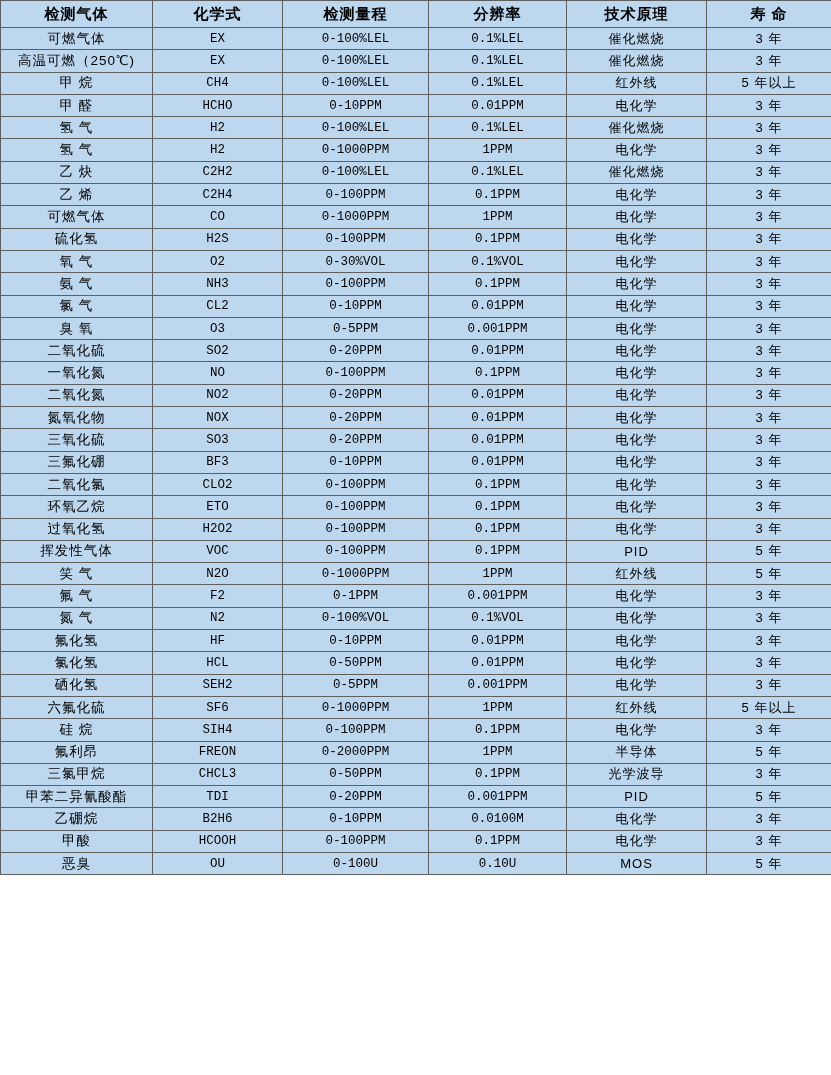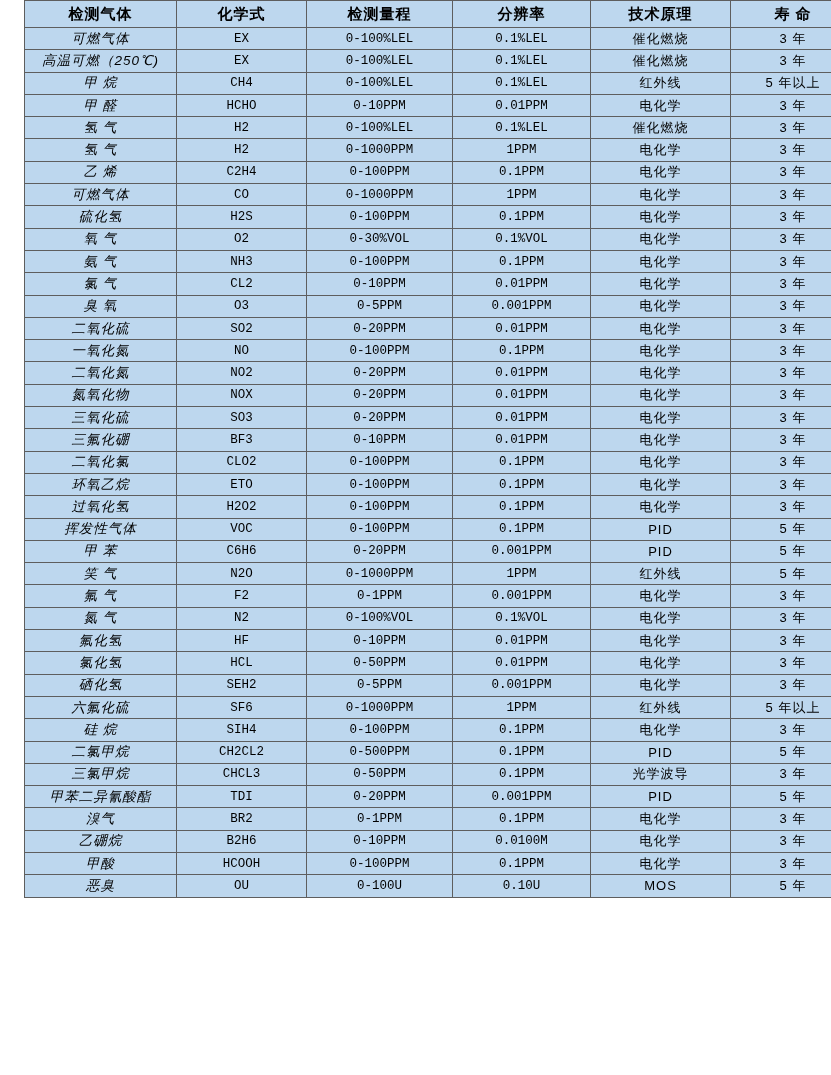--- a/index.html
+++ b/index.html
@@ -9,21 +9,20 @@
   }
   body {
     font-family: "Liberation Sans", sans-serif;
   }
   #sheet {
     width: 831px;
     height: 1075px;
     box-sizing: border-box;
     background: #ffffff;
     overflow: hidden;
-    padding-left: 24px;
   }
   table.gas-table {
     border-collapse: collapse;
     width: 831px;
     table-layout: fixed;
     background: #bcd6ee;
   }
   table.gas-table col.c0 { width: 152px; }
   table.gas-table col.c1 { width: 130px; }
   table.gas-table col.c2 { width: 146px; }
@@ -48,21 +47,20 @@
     background: #bdd7ee;
   }
   table.gas-table tbody td {
     height: 21.3px;
     font-size: 13px;
     font-weight: normal;
   }
   table.gas-table tbody td.name {
     font-size: 13.5px;
     letter-spacing: 1px;
-    font-style: italic;
   }
   table.gas-table tbody td.formula,
   table.gas-table tbody td.range,
   table.gas-table tbody td.res {
     font-family: "Liberation Mono", monospace;
     font-size: 12.5px;
     letter-spacing: 0px;
   }
   table.gas-table tbody td.tech,
   table.gas-table tbody td.life {
@@ -136,20 +134,28 @@
         </tr>
         <tr>
           <td class="name">氢 气</td>
           <td class="formula">H2</td>
           <td class="range">0-1000PPM</td>
           <td class="res">1PPM</td>
           <td class="tech">电化学</td>
           <td class="life">3 年</td>
         </tr>
         <tr>
+          <td class="name">乙 炔</td>
+          <td class="formula">C2H2</td>
+          <td class="range">0-100%LEL</td>
+          <td class="res">0.1%LEL</td>
+          <td class="tech">催化燃烧</td>
+          <td class="life">3 年</td>
+        </tr>
+        <tr>
           <td class="name">乙 烯</td>
           <td class="formula">C2H4</td>
           <td class="range">0-100PPM</td>
           <td class="res">0.1PPM</td>
           <td class="tech">电化学</td>
           <td class="life">3 年</td>
         </tr>
         <tr>
           <td class="name">可燃气体</td>
           <td class="formula">CO</td>
@@ -268,28 +274,20 @@
           <td class="range">0-100PPM</td>
           <td class="res">0.1PPM</td>
           <td class="tech">电化学</td>
           <td class="life">3 年</td>
         </tr>
         <tr>
           <td class="name">挥发性气体</td>
           <td class="formula">VOC</td>
           <td class="range">0-100PPM</td>
           <td class="res">0.1PPM</td>
-          <td class="tech">PID</td>
-          <td class="life">5 年</td>
-        </tr>
-        <tr>
-          <td class="name">甲 苯</td>
-          <td class="formula">C6H6</td>
-          <td class="range">0-20PPM</td>
-          <td class="res">0.001PPM</td>
           <td class="tech">PID</td>
           <td class="life">5 年</td>
         </tr>
         <tr>
           <td class="name">笑 气</td>
           <td class="formula">N2O</td>
           <td class="range">0-1000PPM</td>
           <td class="res">1PPM</td>
           <td class="tech">红外线</td>
           <td class="life">5 年</td>
@@ -344,52 +342,44 @@
         </tr>
         <tr>
           <td class="name">硅 烷</td>
           <td class="formula">SIH4</td>
           <td class="range">0-100PPM</td>
           <td class="res">0.1PPM</td>
           <td class="tech">电化学</td>
           <td class="life">3 年</td>
         </tr>
         <tr>
-          <td class="name">二氯甲烷</td>
-          <td class="formula">CH2CL2</td>
-          <td class="range">0-500PPM</td>
-          <td class="res">0.1PPM</td>
-          <td class="tech">PID</td>
+          <td class="name">氟利昂</td>
+          <td class="formula">FREON</td>
+          <td class="range">0-2000PPM</td>
+          <td class="res">1PPM</td>
+          <td class="tech">半导体</td>
           <td class="life">5 年</td>
         </tr>
         <tr>
           <td class="name">三氯甲烷</td>
           <td class="formula">CHCL3</td>
           <td class="range">0-50PPM</td>
           <td class="res">0.1PPM</td>
           <td class="tech">光学波导</td>
           <td class="life">3 年</td>
         </tr>
         <tr>
           <td class="name">甲苯二异氰酸酯</td>
           <td class="formula">TDI</td>
           <td class="range">0-20PPM</td>
           <td class="res">0.001PPM</td>
           <td class="tech">PID</td>
           <td class="life">5 年</td>
         </tr>
         <tr>
-          <td class="name">溴气</td>
-          <td class="formula">BR2</td>
-          <td class="range">0-1PPM</td>
-          <td class="res">0.1PPM</td>
-          <td class="tech">电化学</td>
-          <td class="life">3 年</td>
-        </tr>
-        <tr>
           <td class="name">乙硼烷</td>
           <td class="formula">B2H6</td>
           <td class="range">0-10PPM</td>
           <td class="res">0.0100M</td>
           <td class="tech">电化学</td>
           <td class="life">3 年</td>
         </tr>
         <tr>
           <td class="name">甲酸</td>
           <td class="formula">HCOOH</td>

